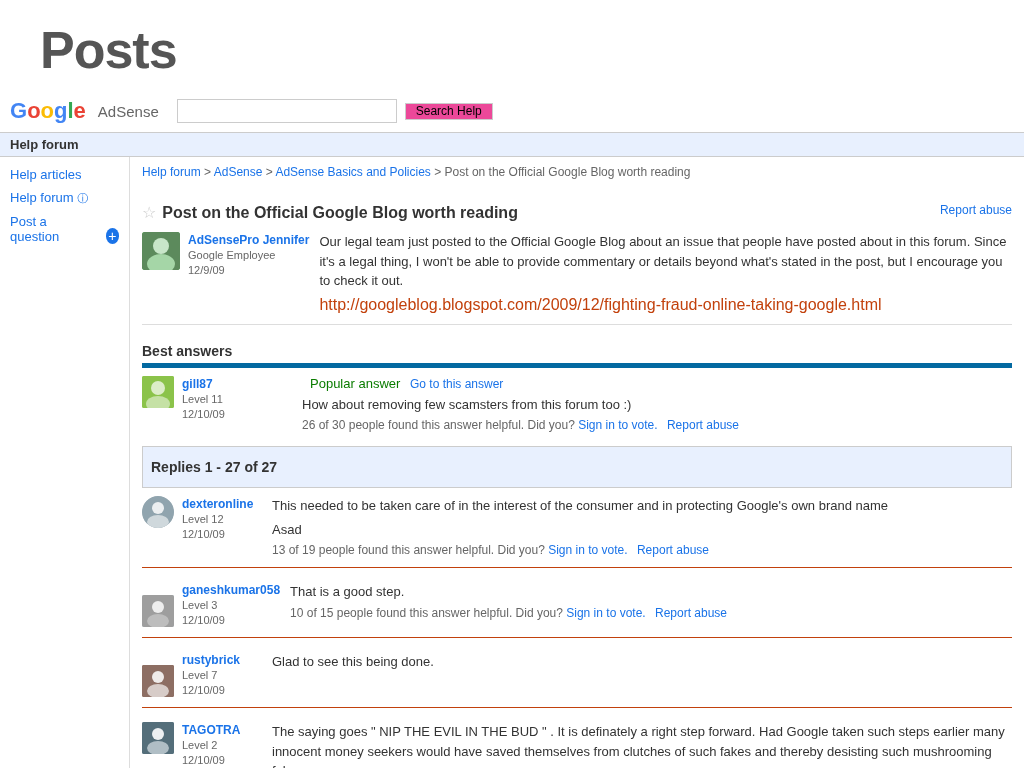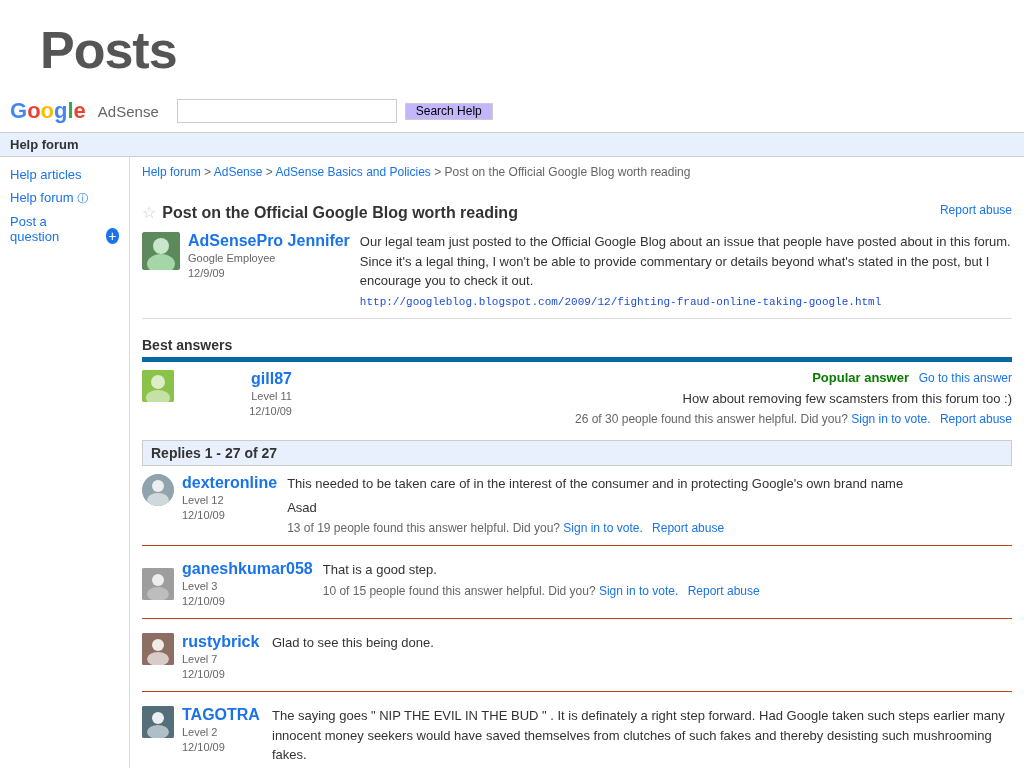--- a/index.html
+++ b/index.html
@@ -44,21 +44,21 @@
     #search-input {
       width: 220px;
       height: 24px;
       border: 1px solid #ccc;
       padding: 2px 4px;
       font-size: 13px;
     }
     #search-button {
       height: 17px;
       padding: 0 10px;
-      background: #c4b5fd;
+      background: #ec4899;
       border: 1px solid #ccc;
       cursor: pointer;
       font-size: 12px;
     }
 
     
     #help-forum-bar {
       background: #e8f0fe;
       padding: 4px 10px;
       font-weight: bold;
@@ -171,68 +171,66 @@
       align-items: center;
       justify-content: center;
     }
     .avatar svg { width: 100%; height: 100%; }
     .poster-info {
       min-width: 110px;
     }
     .poster-name {
       color: #1a73e8;
       text-decoration: none;
-      font-size: 16px;
+      font-size: 12px;
       font-weight: bold;
     }
     .poster-role {
       font-size: 11px;
       color: #666;
     }
     .post-date {
       font-size: 11px;
       color: #666;
     }
     .post-text {
       font-size: 13px;
       line-height: 1.5;
       color: #333;
     }
     .post-link {
-      color: #1d4ed8;
-      font-size: 11px;
-      text-decoration: none;
-      font-family: Liberation Mono, monospace;
+      color: #c2410c;
+      font-size: 16px;
+      text-decoration: none;
     }
 
     
     #best-answers-section {
       margin-bottom: 14px;
     }
     .section-header {
       font-size: 14px;
       font-weight: bold;
       color: #333;
       padding: 4px 0;
       margin-bottom: 8px;
       border-bottom: 5px solid #0369a1;
     }
     .answer-row {
       display: flex;
       gap: 10px;
       margin-bottom: 10px;
-      text-align: right;
     }
     .answer-meta {
       min-width: 110px;
     }
     .answer-body {}
     .popular-label {
       color: #0a7c00;
-      font-weight: bold;
+      font-weight: normal;
       font-size: 13px;
       padding-left: 8px;
     }
     .go-to-link {
       color: #1a73e8;
       font-size: 12px;
       text-decoration: none;
       margin-left: 6px;
     }
     .helpful-text {
@@ -251,21 +249,21 @@
       font-size: 12px;
       margin-left: 6px;
     }
 
     
     #replies-section {}
     .replies-header {
       font-size: 14px;
       font-weight: bold;
       background: #e8f0fe;
-      padding: 4px 8px;
+      padding: 12px 8px;
       border: 1px solid #ccc;
       margin-bottom: 8px;
     }
     .reply-row {
       display: flex;
       gap: 10px;
       margin-bottom: 14px;
       padding-bottom: 10px;
       border-bottom: 1px solid #c2410c;
     }
@@ -426,21 +424,21 @@
           <p class="post-text" style="margin-top:4px;">Asad</p>
           <div class="helpful-text">
             <span>13 of 19 people found this answer helpful. Did you?</span>
             <a href="#" class="vote-link">Sign in to vote.</a>
             <a href="#" class="report-link">Report abuse</a>
           </div>
         </div>
       </div>
 
       <div class="reply-row">
-        <div style="display:flex; gap:8px; min-width:120px; align-items:center;">
+        <div style="display:flex; gap:8px; min-width:120px; align-items:flex-end;">
           <div class="small-avatar" style="background:#b0bec5; border-radius:2px;">
             <svg viewBox="0 0 32 32" xmlns="http://www.w3.org/2000/svg">
               <rect width="32" height="32" fill="#9E9E9E"></rect>
               <circle cx="16" cy="12" r="6" fill="#eeeeee"></circle>
               <ellipse cx="16" cy="26" rx="11" ry="7" fill="#bdbdbd"></ellipse>
             </svg>
           </div>
           <div>
             <a href="#" class="poster-name">ganeshkumar058</a><br>
             <span class="poster-role">Level 3</span><br>
@@ -451,21 +449,21 @@
           <p class="post-text">That is a good step.</p>
           <div class="helpful-text">
             <span>10 of 15 people found this answer helpful. Did you?</span>
             <a href="#" class="vote-link">Sign in to vote.</a>
             <a href="#" class="report-link">Report abuse</a>
           </div>
         </div>
       </div>
 
       <div class="reply-row">
-        <div style="display:flex; gap:8px; min-width:120px; align-items:flex-start;">
+        <div style="display:flex; gap:8px; min-width:120px; align-items:flex-end;">
           <div class="small-avatar" style="background:#795548; border-radius:2px;">
             <svg viewBox="0 0 32 32" xmlns="http://www.w3.org/2000/svg">
               <rect width="32" height="32" fill="#8D6E63"></rect>
               <circle cx="16" cy="12" r="6" fill="#efebe9"></circle>
               <ellipse cx="16" cy="26" rx="11" ry="7" fill="#d7ccc8"></ellipse>
             </svg>
           </div>
           <div>
             <a href="#" class="poster-name">rustybrick</a><br>
             <span class="poster-role">Level 7</span><br>

